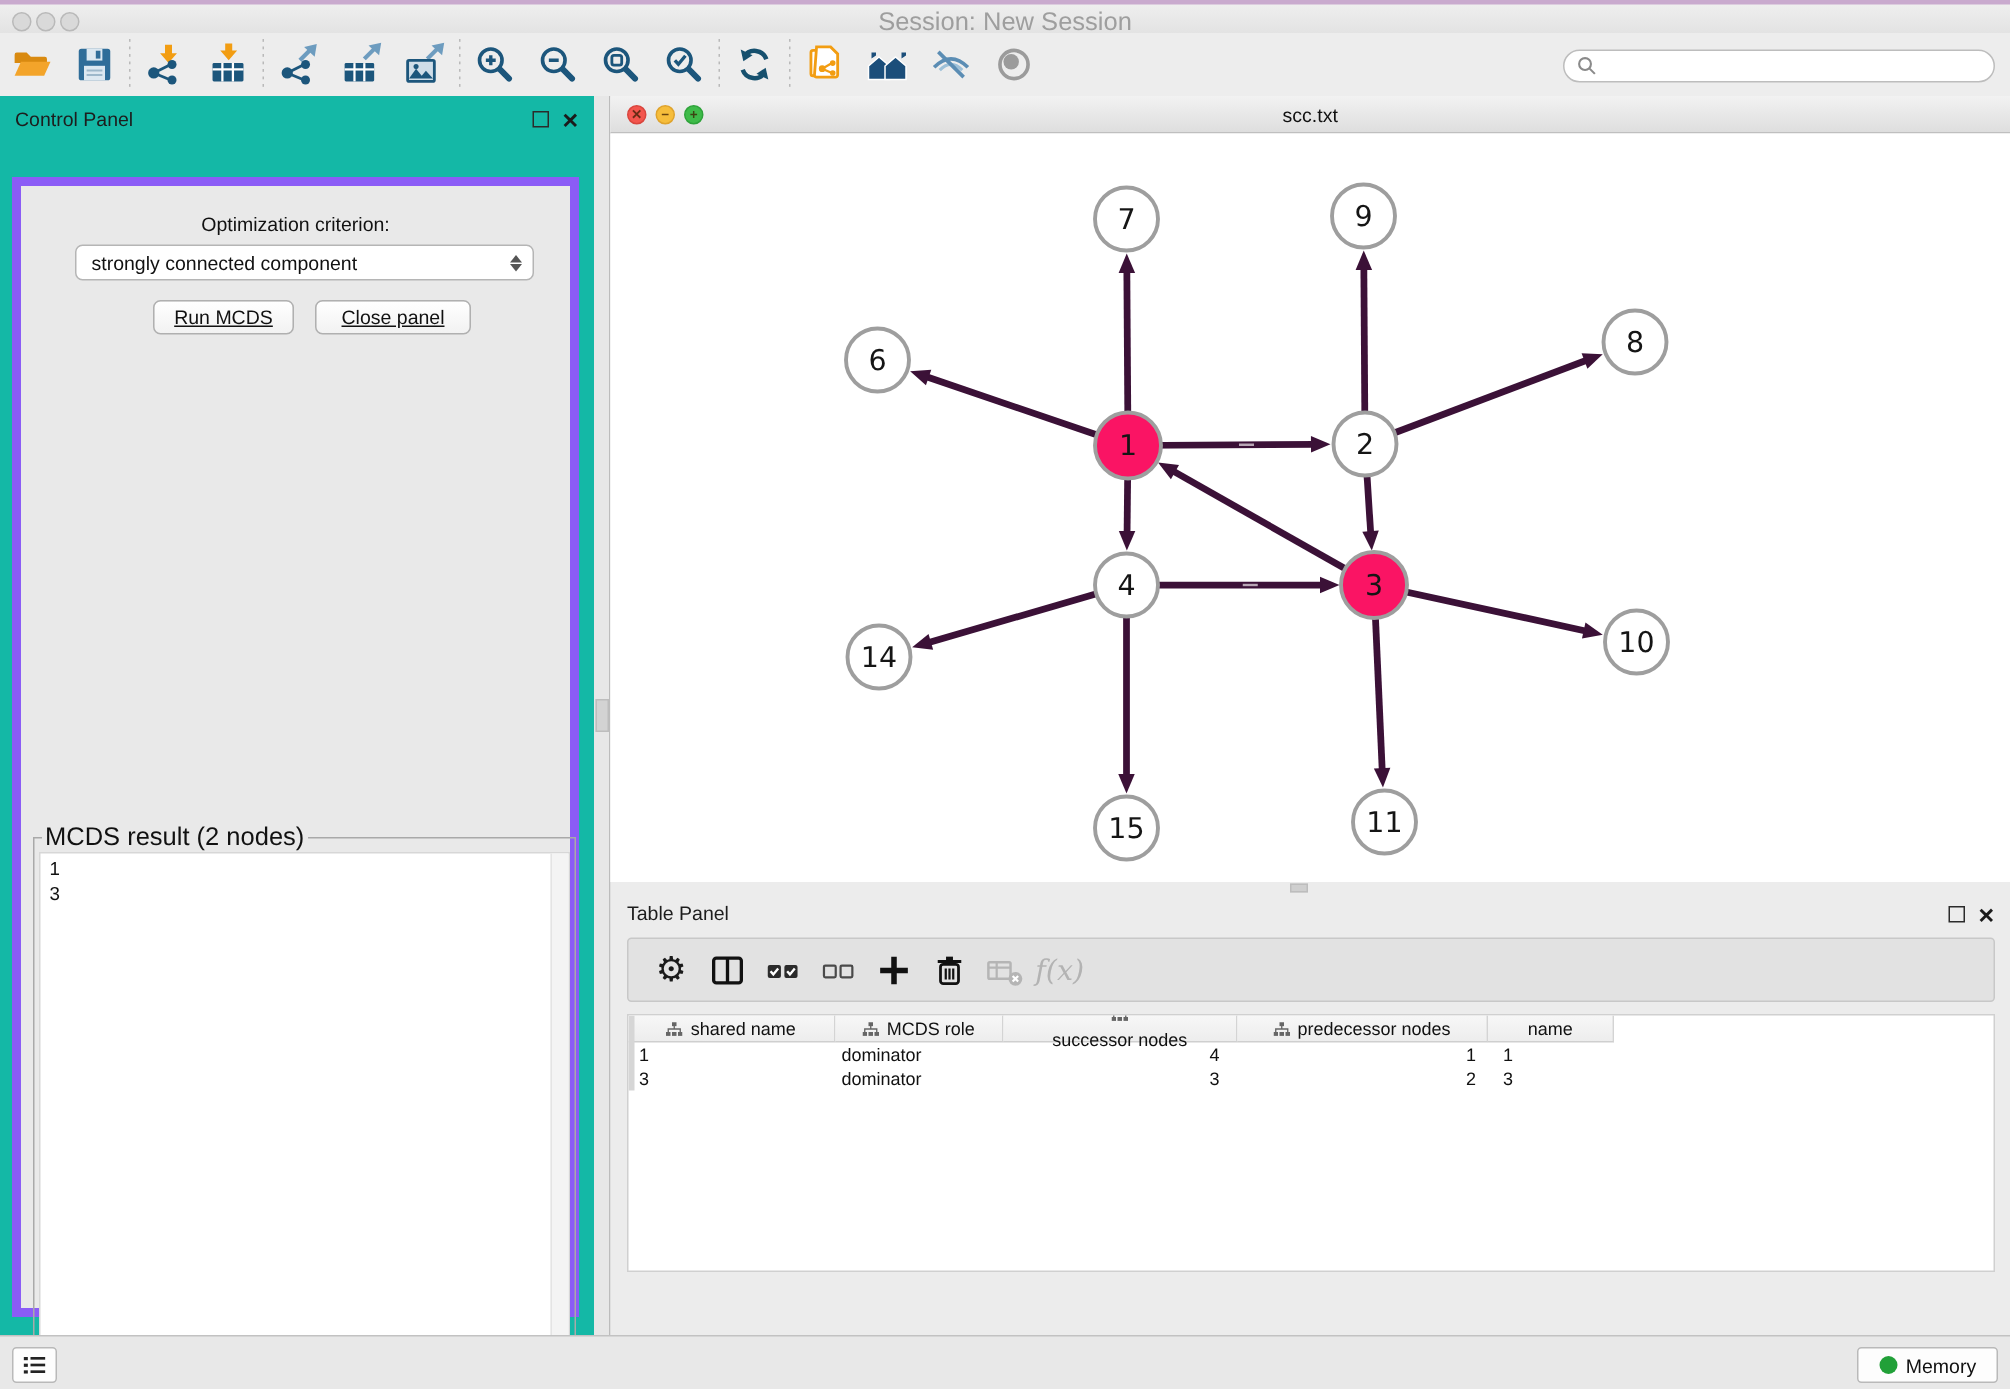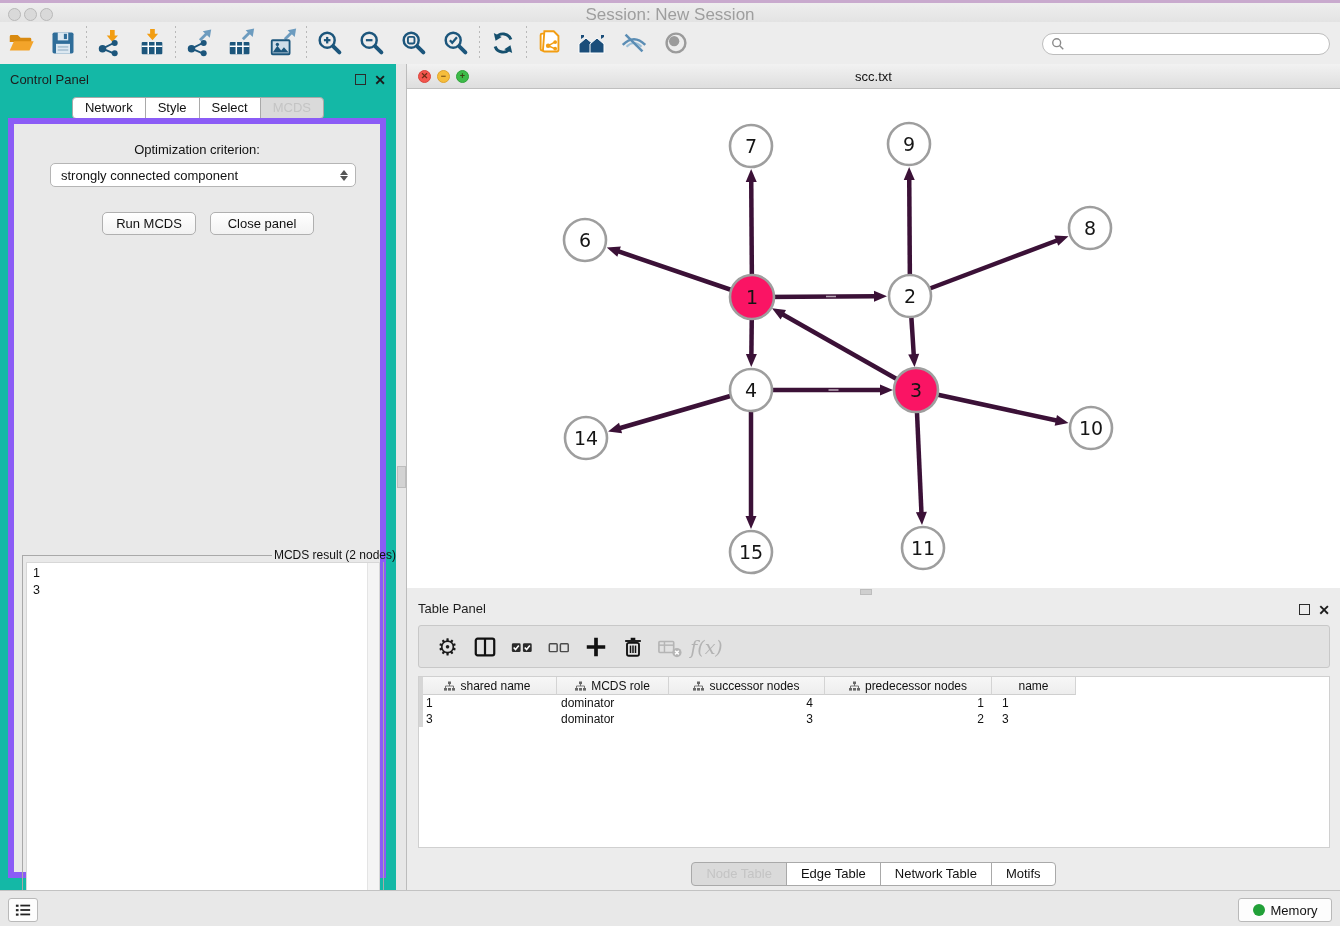--- a/index.html
+++ b/index.html
@@ -40,26 +40,26 @@
   #cp-content{position:absolute;left:8px;top:54px;width:378px;height:760px;
     border:6px solid #8b5cf6;background:#e9e9e9;box-sizing:border-box;}
   #opt-label{position:absolute;left:0;top:18px;width:100%;text-align:center;font-size:13px;color:#111;}
   #criterion-select{position:absolute;left:36px;top:39px;width:306px;height:24px;background:#fff;
     border:1px solid #b5b5b5;border-radius:5px;display:flex;align-items:center;box-sizing:border-box;}
   #criterion-select .val{flex:1;font-size:13px;padding-left:10px;color:#111;}
   .stepper{display:flex;flex-direction:column;align-items:center;margin-right:7px;gap:1px;}
   .stepper i{width:0;height:0;border-left:4px solid transparent;border-right:4px solid transparent;}
   .stepper i.up{border-bottom:5px solid #555;}
   .stepper i.dn{border-top:5px solid #555;}
-  .cp-btn{position:absolute;top:88px;height:23px;background:linear-gradient(#ffffff,#f2f2f2);
+  .cp-btn{position:absolute;top:76px;height:23px;background:linear-gradient(#ffffff,#f2f2f2);
     border:1px solid #b0b0b0;border-radius:5px;font-size:13px;color:#111;
-    display:flex;align-items:center;justify-content:center;box-sizing:border-box;}
+    display:flex;align-items:center;justify-content:center;box-sizing:border-box;text-decoration:underline;}
   #result-group{position:absolute;left:8px;top:424px;width:362px;height:380px;
     border:1px solid #a9a9a9;margin:0;padding:0 3px 3px;box-sizing:border-box;}
-  #result-group legend{font-size:12px;color:#111;padding:0 2px;margin-left:18px;text-align:right;}
+  #result-group legend{font-size:17px;color:#111;padding:0 2px;margin-left:2px;}
   #result-text-wrap{position:relative;width:100%;height:358px;background:#fff;border:1px solid #d7d7d7;box-sizing:border-box;}
   #result-text-wrap pre{margin:0;padding:2px 0 0 6px;font-family:"Liberation Sans",sans-serif;font-size:12.5px;line-height:17px;color:#111;}
   #result-scroll{position:absolute;right:0;top:0;width:11px;height:100%;background:#f4f4f4;border-left:1px solid #e4e4e4;}
   
   #v-splitter{position:absolute;left:396px;top:64px;width:10px;height:826px;background:#e7e7e7;border-right:1px solid #bcbcbc;}
   #v-handle{position:absolute;left:1px;top:402px;width:7px;height:20px;background:#d3d3d3;border:1px solid #bdbdbd;}
   #h-splitter{position:absolute;left:407px;top:588px;width:933px;height:8px;background:#ececec;}
   #h-handle{position:absolute;left:453px;top:1px;width:12px;height:6px;background:#cfcfcf;border:1px solid #bdbdbd;box-sizing:border-box;}
   
   #network-window{position:absolute;left:407px;top:64px;width:933px;height:524px;background:#fff;}
@@ -264,26 +264,20 @@
       <line x1="10" y1="10" x2="14" y2="14" stroke="#8a8a8a" stroke-width="1.6"></line>
     </svg>
     <input type="text" placeholder="" style="">
   </div>
 </div>
 
 <div id="control-panel">
   <div class="panel-title">Control Panel</div>
   <span class="float-glyph" style="right:30px;top:10px"></span>
   <span class="close-glyph" style="right:10px;top:10px">✕</span>
-  <div id="cp-tabs">
-      <span class="seg-tab">Network</span>
-      <span class="seg-tab">Style</span>
-      <span class="seg-tab">Select</span>
-      <span class="seg-tab sel">MCDS</span>
-    </div>
   <div id="cp-content">
     <div id="opt-label">Optimization criterion:</div>
     <div id="criterion-select">
       <span class="val">strongly connected component</span>
       <span class="stepper">
           <i class="up"></i>
           <i class="dn"></i>
         </span>
     </div>
     <div class="cp-btn" style="left:88px;width:94px">Run MCDS</div>
@@ -468,21 +462,21 @@
         <div class="th" style="width: 112px;">
           <svg width="11" height="10" viewBox="0 0 11 10">
             <path d="M5.5 3 V5 M1.5 7 V5 H9.5 V7" stroke="#666" stroke-width="0.9" fill="none"></path>
             <rect x="4" y="0.5" width="3" height="2.6" fill="#666"></rect>
             <rect x="0" y="7" width="3" height="2.6" fill="#666"></rect>
             <rect x="4" y="7" width="3" height="2.6" fill="#666"></rect>
             <rect x="8" y="7" width="3" height="2.6" fill="#666"></rect>
           </svg>
           <span>MCDS role</span>
         </div>
-        <div class="th" style="width: 156px;">
+        <div class="th" style="width: 156px; flex-direction: column;">
           <svg width="11" height="10" viewBox="0 0 11 10">
             <path d="M5.5 3 V5 M1.5 7 V5 H9.5 V7" stroke="#666" stroke-width="0.9" fill="none"></path>
             <rect x="4" y="0.5" width="3" height="2.6" fill="#666"></rect>
             <rect x="0" y="7" width="3" height="2.6" fill="#666"></rect>
             <rect x="4" y="7" width="3" height="2.6" fill="#666"></rect>
             <rect x="8" y="7" width="3" height="2.6" fill="#666"></rect>
           </svg>
           <span>successor nodes</span>
         </div>
         <div class="th" style="width: 167px;">
@@ -511,26 +505,20 @@
           <div class="td" style="width: 138px; text-align: left; padding-left: 7px; box-sizing: border-box;">3</div>
           <div class="td" style="width: 112px; text-align: left; padding-left: 4px; box-sizing: border-box;">dominator</div>
           <div class="td" style="width: 156px; text-align: right; padding-right: 12px; box-sizing: border-box;">3</div>
           <div class="td" style="width: 167px; text-align: right; padding-right: 8px; box-sizing: border-box;">2</div>
           <div class="td" style="width: 84px; text-align: left; padding-left: 10px; box-sizing: border-box;">3</div>
         </div>
       </div>
     <div id="nt-leftstrip"></div>
   </div>
 
-  <div id="tp-tabs">
-      <span class="seg-tab sel">Node Table</span>
-      <span class="seg-tab">Edge Table</span>
-      <span class="seg-tab">Network Table</span>
-      <span class="seg-tab">Motifs</span>
-    </div>
 </div>
 
 <div id="statusbar">
   <div class="sb-btn" style="left:8px;width:30px">
     <svg width="18" height="16" viewBox="0 0 20 18">
       <g stroke="#222" stroke-width="2">
           <line x1="7" y1="4" x2="18" y2="4"></line>
           <line x1="7" y1="9" x2="18" y2="9"></line>
           <line x1="7" y1="14" x2="18" y2="14"></line>
         </g>

